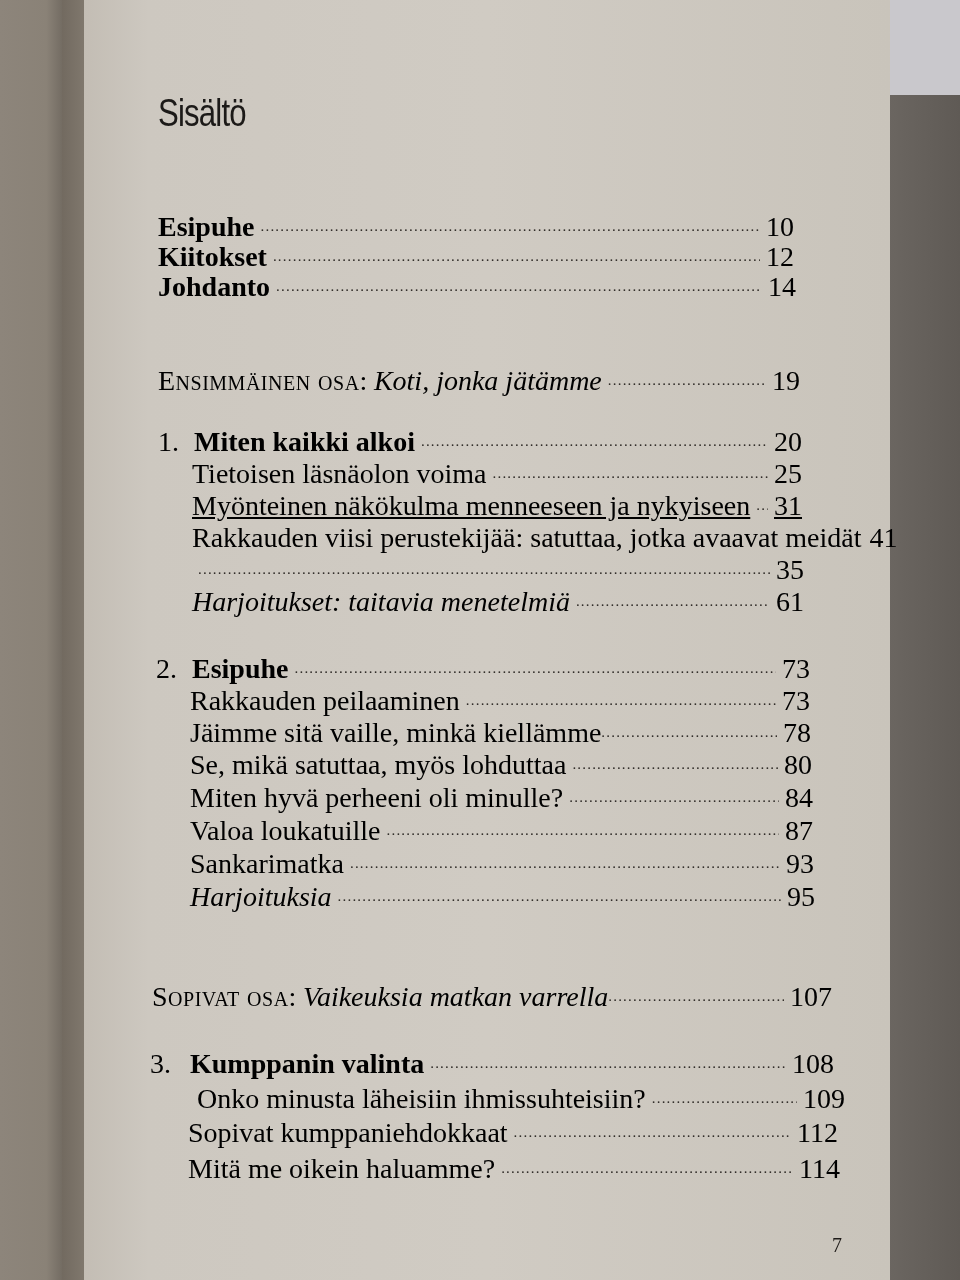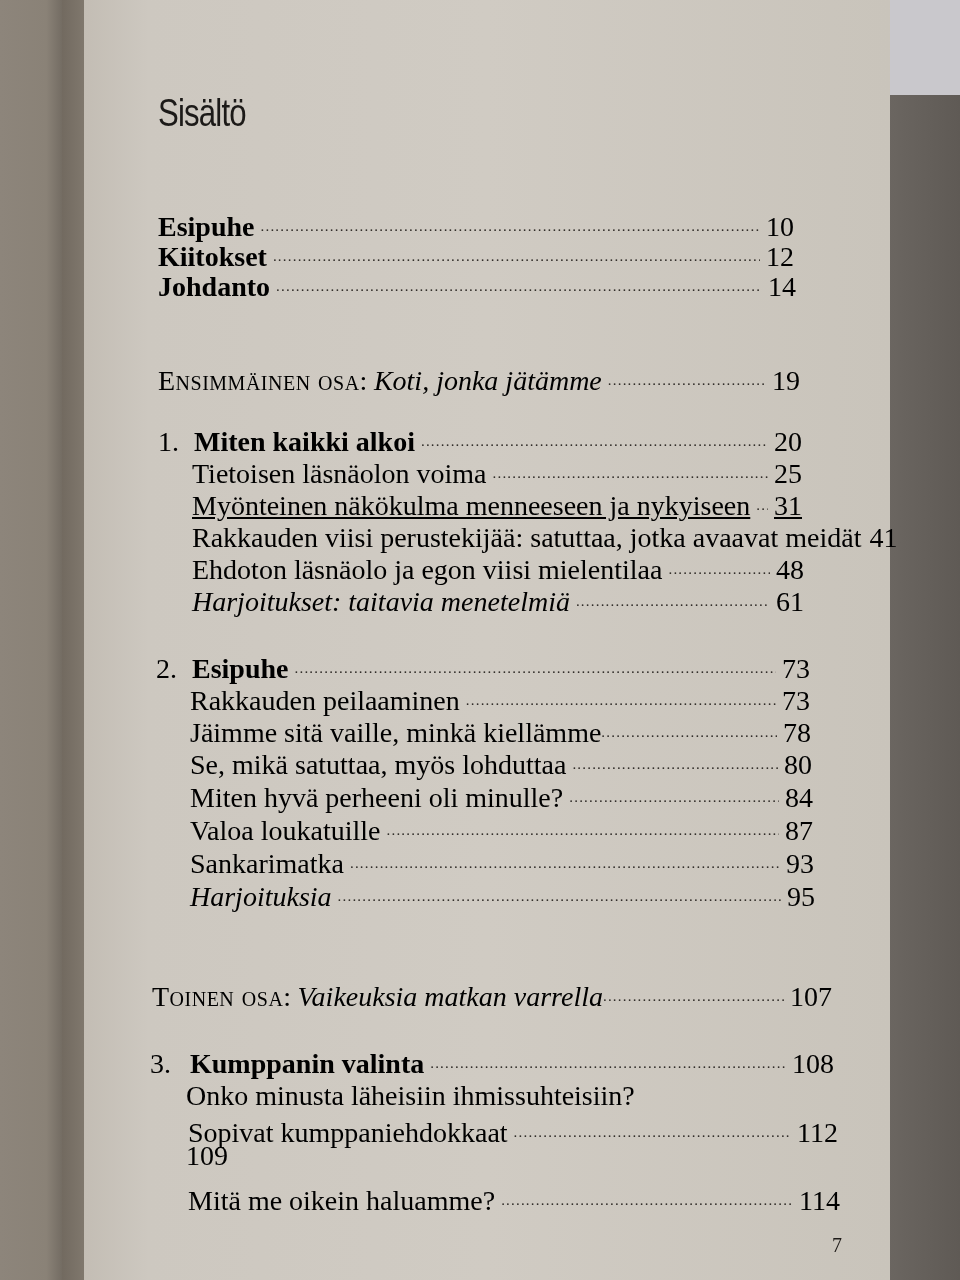--- a/index.html
+++ b/index.html
@@ -153,23 +153,22 @@
   <span class="toc-label">Myönteinen näkökulma menneeseen ja nykyiseen</span>
   <span class="toc-dots"></span>
   <span class="toc-page">31</span>
 </div>
 <div class="toc-row" style="left:192px; top:519px; width:612px;">
   <span class="toc-label">Rakkauden viisi perustekijää: satuttaa, jotka avaavat meidät</span>
   <span class="toc-dots" style="margin:0 4px;"></span>
   <span class="toc-page">41</span>
 </div>
 <div class="toc-row" style="left:192px; top:551px; width:612px;">
-  <span class="toc-label">Ehdoton läsnäolo ja egon viisi mielentilaa</span>
-  <span class="toc-dots"></span>
-  <span class="toc-page">48</span>
+  <span class="toc-dots"></span>
+  <span class="toc-page">35</span>
 </div>
 <div class="toc-row" style="left:192px; top:583px; width:612px;">
   <span class="toc-label italic">Harjoitukset: taitavia menetelmiä</span>
   <span class="toc-dots"></span>
   <span class="toc-page">61</span>
 </div>
 
 <div class="toc-row" style="left:156px; top:650px; width:654px;">
   <span class="toc-num">2.</span>
   <span class="toc-label bold">Esipuhe</span>
@@ -206,41 +205,41 @@
   <span class="toc-dots"></span>
   <span class="toc-page">93</span>
 </div>
 <div class="toc-row" style="left:190px; top:878px; width:625px;">
   <span class="toc-label italic">Harjoituksia</span>
   <span class="toc-dots"></span>
   <span class="toc-page">95</span>
 </div>
 
 <div class="toc-row" style="left:152px; top:978px; width:680px;">
-  <span class="toc-label part-prefix">Toinen osa:</span>
+  <span class="toc-label part-prefix">Sopivat osa:</span>
   <span class="toc-label italic" style="margin-left:6px;">Vaikeuksia matkan varrella</span>
   <span class="toc-dots" style="margin-left:0;"></span>
   <span class="toc-page">107</span>
 </div>
 
 <div class="toc-row" style="left:150px; top:1045px; width:684px;">
   <span class="toc-num" style="width:40px;">3.</span>
   <span class="toc-label bold">Kumppanin valinta</span>
   <span class="toc-dots"></span>
   <span class="toc-page">108</span>
 </div>
-<div class="toc-row" style="left:180px; top:1080px; width:648px;flex-direction:column;">
+<div class="toc-row" style="left:197px; top:1080px; width:648px;">
   <span class="toc-label">Onko minusta läheisiin ihmissuhteisiin?</span>
   <span class="toc-dots"></span>
   <span class="toc-page">109</span>
 </div>
 <div class="toc-row" style="left:188px; top:1114px; width:650px;">
   <span class="toc-label">Sopivat kumppaniehdokkaat</span>
   <span class="toc-dots"></span>
   <span class="toc-page">112</span>
 </div>
-<div class="toc-row" style="left:188px; top:1150px; width:652px;margin-top:32px;">
+<div class="toc-row" style="left:188px; top:1150px; width:652px;">
   <span class="toc-label">Mitä me oikein haluamme?</span>
   <span class="toc-dots"></span>
   <span class="toc-page">114</span>
 </div>
 
 <div class="page-number">7</div>
 
 </body></html>

